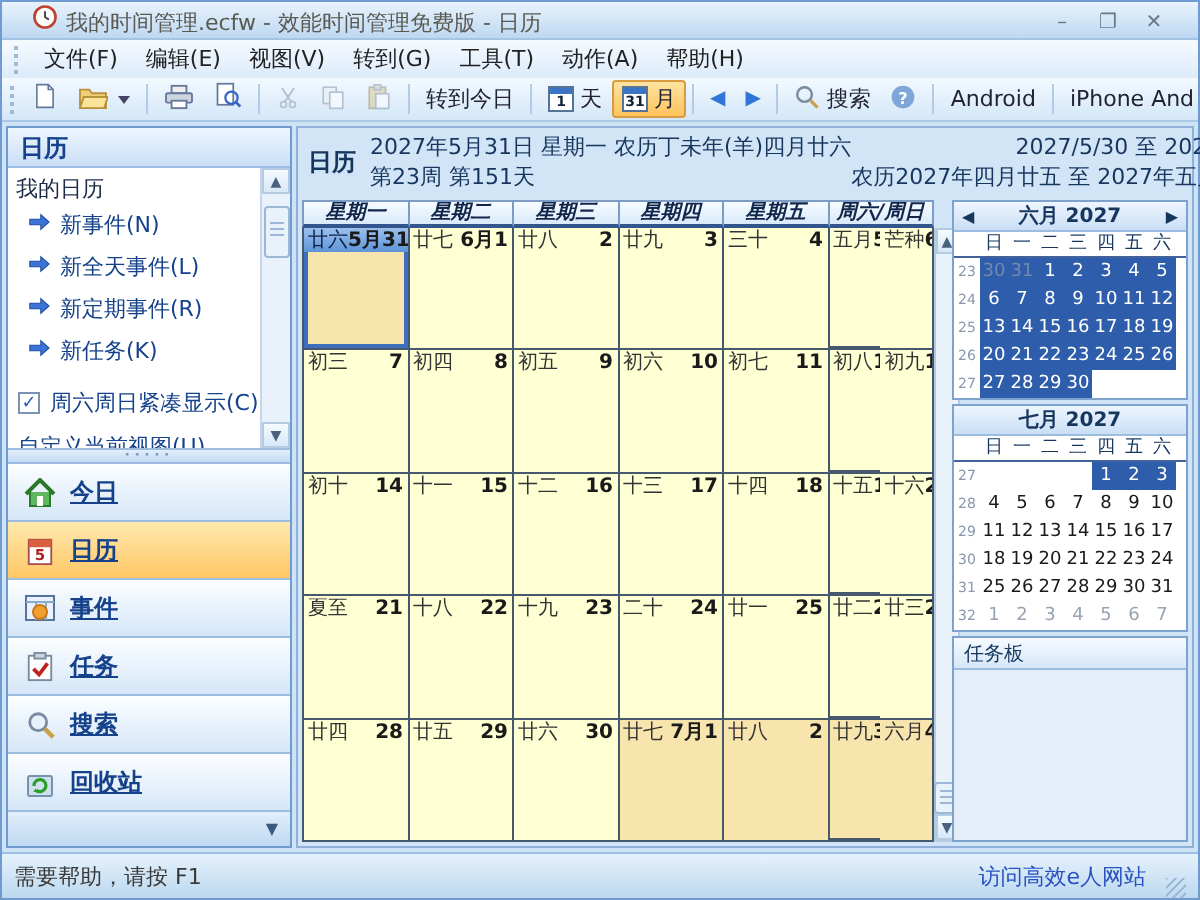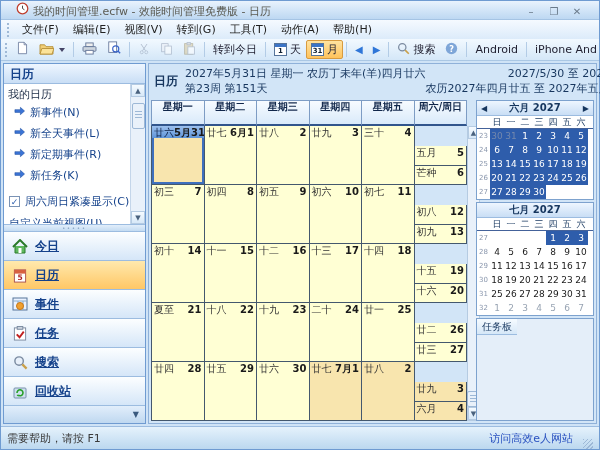--- a/index.html
+++ b/index.html
@@ -65,35 +65,35 @@
   .sb-caret { font-size:8px; color:#3a5a7e; }
 
   
   .main { position:absolute; left:147px; right:2px; top:62px; bottom:25px; background:#d2e5f7; border:1px solid #8fb1d9; }
   .main-header { position:absolute; top:0; left:0; right:0; height:34px; display:flex; padding:2px 6px 2px 5px; font-size:11px; color:#17365e; }
   .mh-title { font-weight:bold; font-size:12px; align-self:center; margin-right:7px; flex:none; }
   .mh-left { display:flex; flex-direction:column; justify-content:space-around; white-space:nowrap; }
   .mh-right { margin-left:auto; text-align:right; display:flex; flex-direction:column; justify-content:space-around; white-space:nowrap; }
 
   .grid-wrap { position:absolute; left:2px; top:36px; width:329px; bottom:2px; display:flex; flex-direction:column; }
-  .day-headers { display:flex; height:26px; flex:none; padding-right:13px; }
+  .day-headers { display:flex; height:14px; flex:none; padding-right:13px;font-style:italic; }
   .day-header { flex:1; background:linear-gradient(#f7fbff,#d9eafa); border-right:1px solid #7d9cc4; border-top:1px solid #7d9cc4;
     border-bottom:2px solid #31558c; color:#10264a; font-size:10px; font-weight:bold; text-align:center; line-height:12px; white-space:nowrap; overflow:hidden; }
   .day-header:first-child { border-left:1px solid #7d9cc4; }
   .grid-body { flex:1; display:flex; }
   .weeks { flex:1; display:flex; flex-direction:column; border-left:1px solid #44586e; border-bottom:1px solid #44586e; }
   .week { flex:1; display:flex; border-top:none; }
   .week + .week { border-top:1px solid #44586e; }
   .cell { flex:1; border-right:1px solid #44586e; background:#ffffd4; position:relative; font-size:10px; overflow:hidden; }
   .cell.other { background:#f8e5ae; }
   .cell-top { display:flex; justify-content:space-between; padding:1px 2px 0 2px; color:#333; line-height:11px; white-space:nowrap; }
   .cell-top .date { font-weight:bold; color:#1a1a1a; }
   .cell.selected { box-shadow:inset 0 0 0 2px #3e6fbd; }
   .cell.selected .cell-top { background:linear-gradient(#9cc0ee,#5e94d8); color:#0b1f44; }
-  .satsun { display:flex; flex-direction:column; padding:0;margin-top:20px; }
+  .satsun { display:flex; flex-direction:row; padding:0; }
   .satsun .half { flex:1; border-bottom:1px solid #44586e; background:#ffffd4; overflow:hidden; }
   .satsun .half:last-child { border-bottom:none; }
   .satsun .half.other { background:#f8e5ae; }
   .grid-scroll { width:13px; flex:none; background:#e9f1fa; border:1px solid #b5cbe2; border-top:none;
     display:flex; flex-direction:column; align-items:center; font-size:7px; color:#4a627e; }
   .grid-scroll .sc-thumb { margin-top:auto; margin-bottom:0; height:16px; }
 
   
   .right-panel { position:absolute; right:2px; top:36px; width:118px; bottom:2px; display:flex; flex-direction:column; gap:2px; }
   .mini-cal { border:1px solid #7da2ce; background:#fff; flex:none; }
@@ -102,21 +102,21 @@
   .mc-header .mc-title { flex:1; text-align:center; }
   .mc-arrow { font-size:8px; color:#16365e; flex:none; }
   .mc-dow { display:flex; font-size:9px; color:#16365e; border-bottom:1px solid #44629a; padding-left:13px; height:13px; line-height:12px; }
   .mc-dow span { width:14px; text-align:center; }
   .mc-week { display:flex; height:14px; line-height:14px; }
   .mc-wn { width:13px; font-size:7px; color:#8a97ad; text-align:center; flex:none; }
   .mc-cell { width:14px; text-align:center; font-size:9px; color:#1a1a1a; }
   .mc-cell.s { background:#2e5dab; color:#fff; }
   .mc-cell.d { color:#98a4b3; }
   .mc-cell.ds { background:#2e5dab; color:#7388ad; }
-  .task-panel { flex:1; border:1px solid #7da2ce; background:#e4eef9; display:flex; flex-direction:row; }
+  .task-panel { flex:1; border:1px solid #7da2ce; background:#e4eef9; display:flex; flex-direction:column; }
   .tp-header { height:16px; background:linear-gradient(#f6fbff,#d5e7f8); border-bottom:1px solid #9cbce0;
     font-size:10px; color:#16365e; padding:1px 5px; }
   .tp-body { flex:1; }
 
   
   .statusbar { position:absolute; left:0; right:0; bottom:0; height:23px;
     background:linear-gradient(#e5f2fc,#bcd8ef); border-top:1px solid #9cbce0;
     display:flex; align-items:center; font-size:11px; color:#3a3a3a; padding:0 6px; }
   .status-link { margin-left:auto; color:#2a52c0; margin-right:10px; }
   .resize-grip { width:10px; height:10px; align-self:flex-end;

